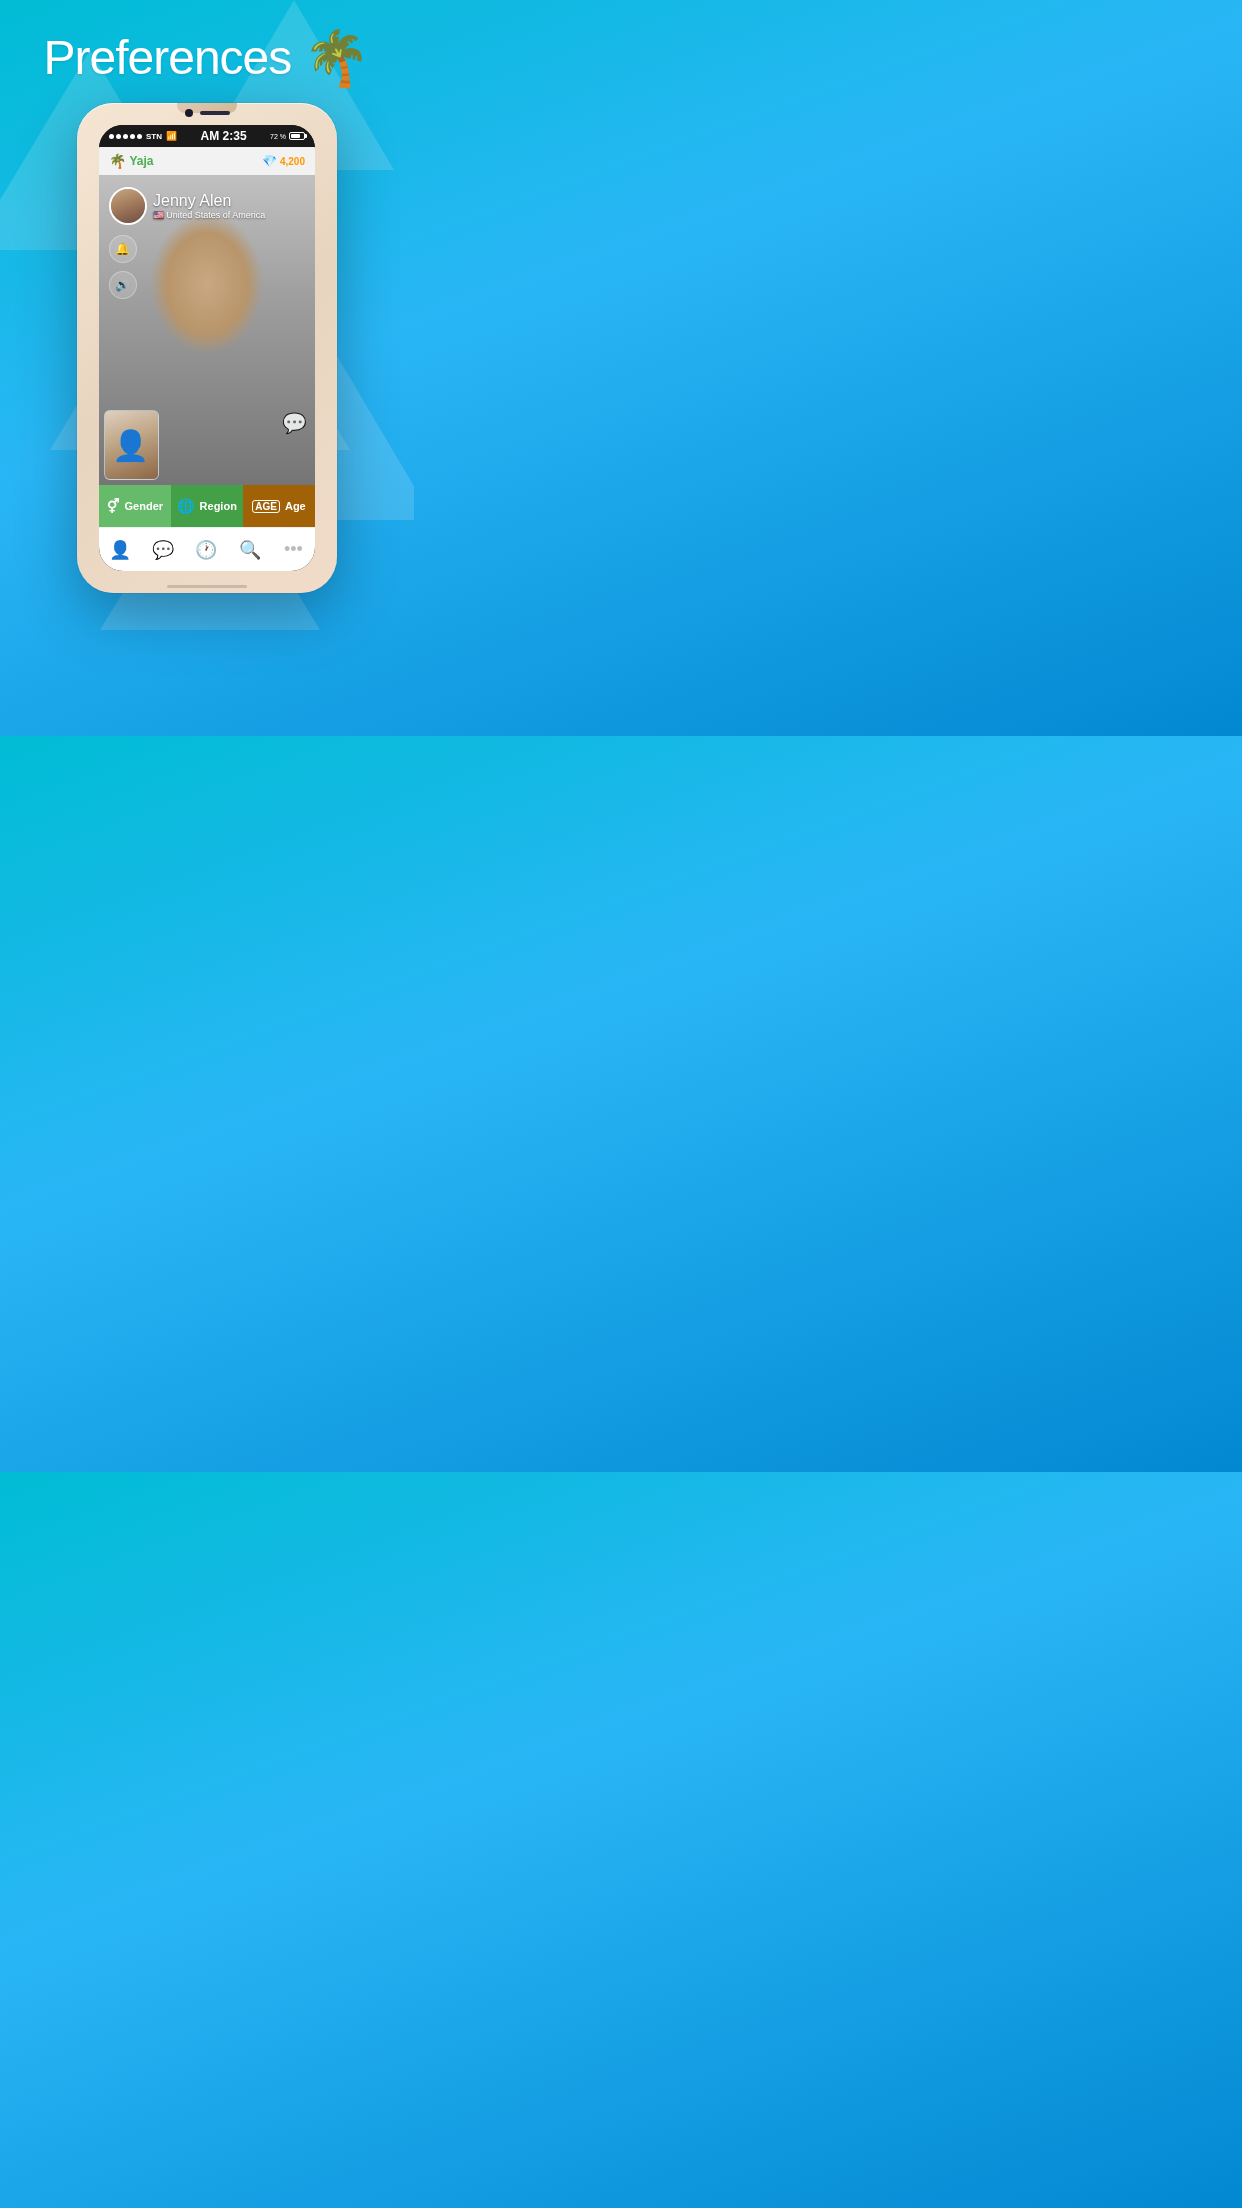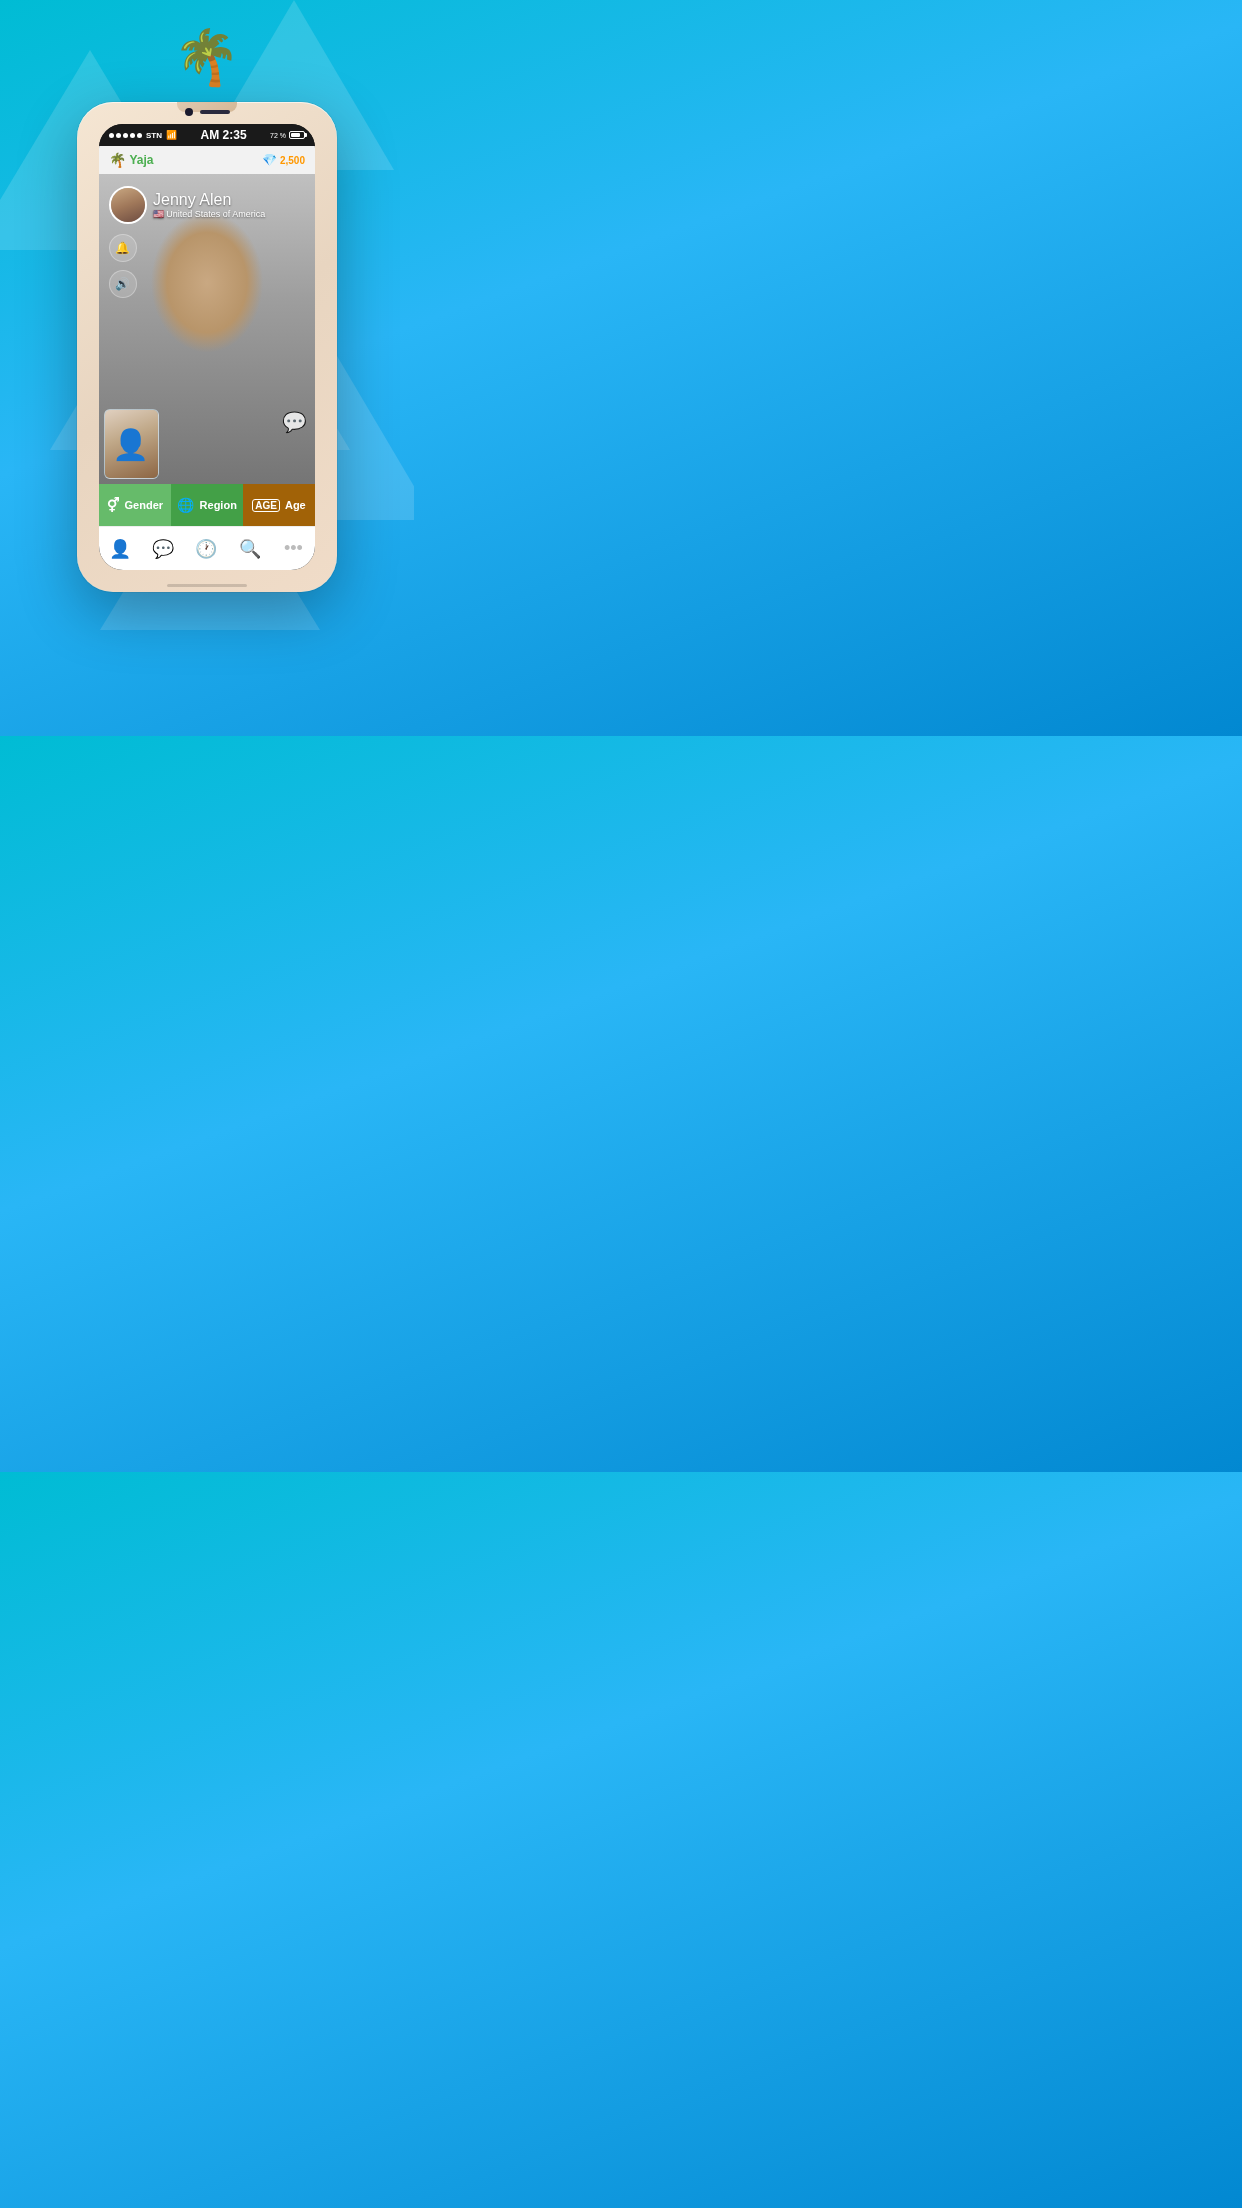--- a/index.html
+++ b/index.html
@@ -509,20 +509,21 @@
 <div class="bg-triangles">
   <div class="triangle triangle-1"></div>
   <div class="triangle triangle-2"></div>
   <div class="triangle triangle-3"></div>
   <div class="triangle triangle-4"></div>
   <div class="triangle triangle-5"></div>
 </div>
 
 <div class="header">
   <div class="header-title-row">
+    <h1 class="title">Preferences</h1>
     <div class="palm-tree">🌴</div>
   </div>
 </div>
 
 <div class="phone-wrapper">
   <div class="phone">
     <div class="phone-top"></div>
     <div class="phone-camera"></div>
     <div class="phone-speaker"></div>
 
@@ -549,21 +550,21 @@
         </div>
       </div>
 
       <div class="app-header">
         <div class="app-logo">
           <span class="app-logo-icon">🌴</span>
           <span>Yaja</span>
         </div>
         <div class="diamond-coins">
           <span class="diamond-icon">💎</span>
-          <span>2,500</span>
+          <span>4,200</span>
         </div>
       </div>
 
       <div class="video-feed">
         <div class="portrait-bg"></div>
 
         <div class="user-info-overlay">
           <div class="user-avatar">
             <div class="user-avatar-inner"></div>
           </div>

